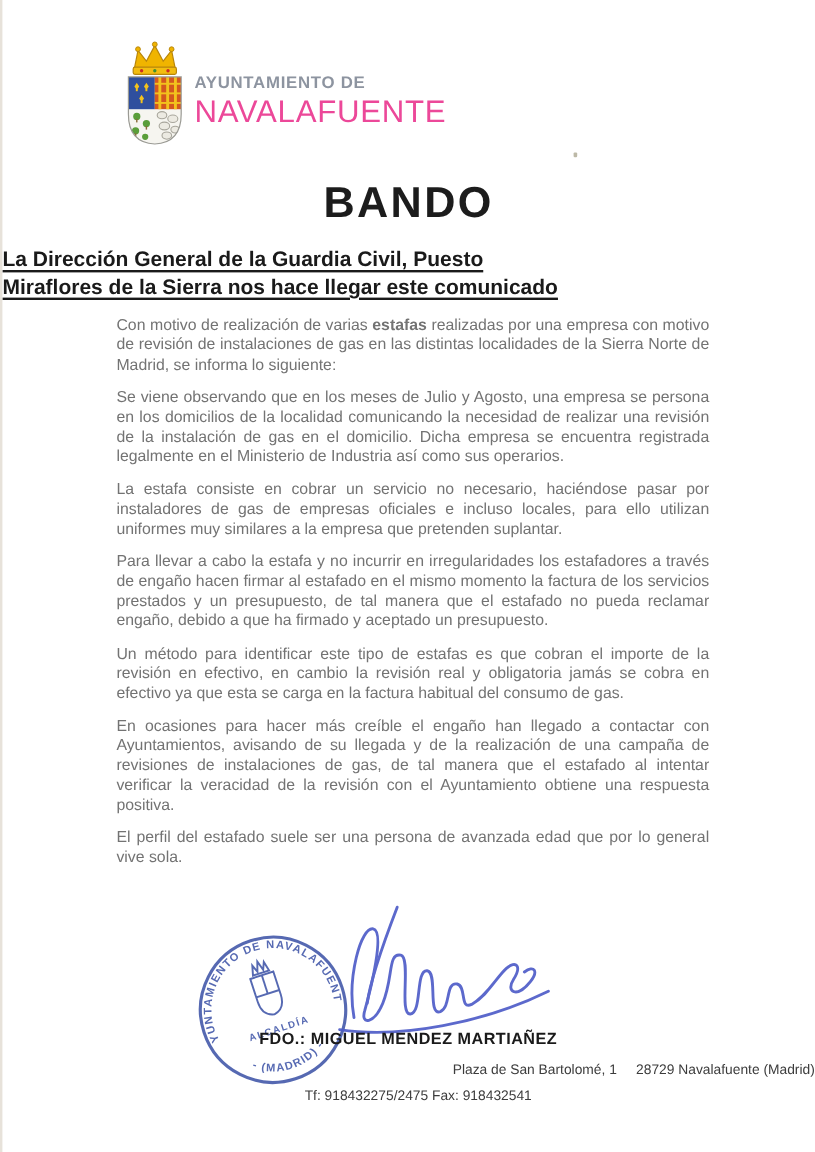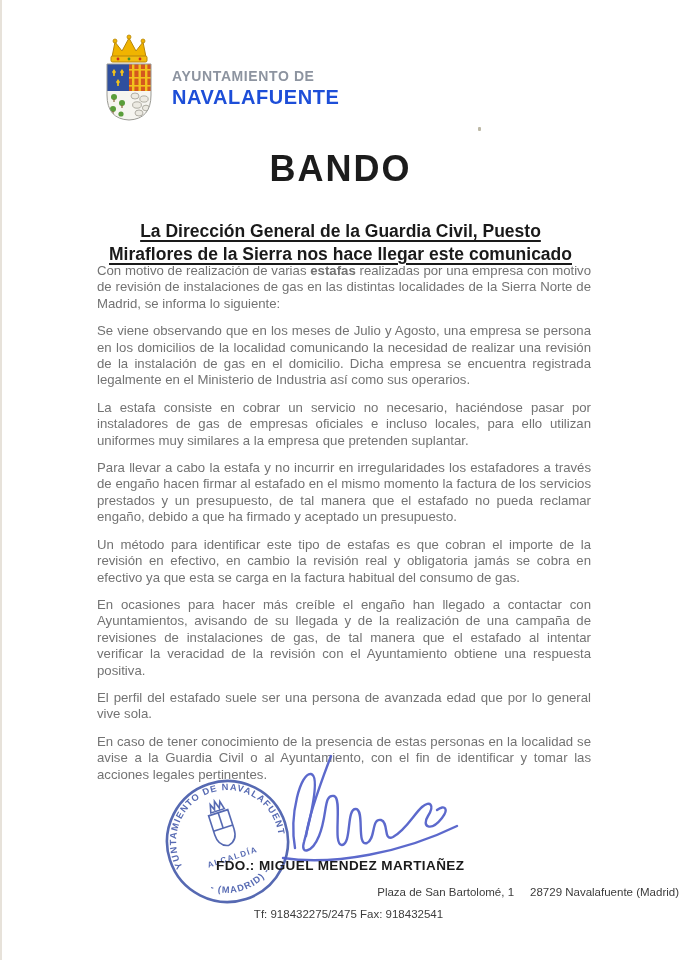--- a/index.html
+++ b/index.html
@@ -8,30 +8,30 @@
     position:relative;
     width:679px; height:960px;
     background:#ffffff;
     font-family:"Liberation Sans", sans-serif;
     color:#222;
     overflow:hidden;
     border-left:2px solid #e7e2da;
   }
 
   
-  .letterhead { position:absolute; top:33px; left:100px; display:flex; align-items:flex-end; gap:16px; }
+  .letterhead { position:absolute; top:33px; left:100px; display:flex; align-items:flex-end; gap:6px; }
   .crest { width:54px; height:88px; display:block; }
   .org-block { padding-bottom:12px; }
   .org-line1 { font-size:14px; color:#8d94a0; letter-spacing:0.6px; font-weight:bold; }
-  .org-line2 { font-size:20px; color:#1d4ed8; font-weight:bold; letter-spacing:0.6px; margin-top:2px; }
+  .org-line2 { font-size:26px; color:#ec4899; font-weight:normal; letter-spacing:0.6px; margin-top:2px; }
 
   
   .doc-title { position:absolute; top:148px; left:0; width:100%; text-align:center;
     font-size:36px; font-weight:bold; letter-spacing:2px; color:#1c1c1c; }
-  .doc-subtitle { position:absolute; top:220px; left:0; width:100%; text-align:center;
+  .doc-subtitle { position:absolute; top:205px; left:0; width:100%; 
     font-size:17.5px; font-weight:bold; line-height:23px; color:#1a1a1a; }
   .doc-subtitle span { text-decoration:underline; text-decoration-thickness:2px; text-underline-offset:3px; }
 
   
   .doc-body { position:absolute; top:263px; left:95px; width:494px;
     font-size:13.2px; line-height:16.4px; text-align:justify; color:#737373; }
   .doc-body p { margin:0 0 11px 0; }
   .doc-body p.b { font-weight:normal; }
   .inline-b { font-weight:bold; }
 
@@ -134,21 +134,20 @@
   </div>
 
   <div class="doc-body">
     <p><span>Con motivo de realización de varias </span><span class="inline-b">estafas</span><span> realizadas por una empresa con motivo de revisión de instalaciones de gas en las distintas localidades de la Sierra Norte de Madrid, se informa lo siguiente:</span></p>
     <p>Se viene observando que en los meses de Julio y Agosto, una empresa se persona en los domicilios de la localidad comunicando la necesidad de realizar una revisión de la instalación de gas en el domicilio. Dicha empresa se encuentra registrada legalmente en el Ministerio de Industria así como sus operarios.</p>
     <p class="b">La estafa consiste en cobrar un servicio no necesario, haciéndose pasar por instaladores de gas de empresas oficiales e incluso locales, para ello utilizan uniformes muy similares a la empresa que pretenden suplantar.</p>
     <p>Para llevar a cabo la estafa y no incurrir en irregularidades los estafadores a través de engaño hacen firmar al estafado en el mismo momento la factura de los servicios prestados y un presupuesto, de tal manera que el estafado no pueda reclamar engaño, debido a que ha firmado y aceptado un presupuesto.</p>
     <p class="b">Un método para identificar este tipo de estafas es que cobran el importe de la revisión en efectivo, en cambio la revisión real y obligatoria jamás se cobra en efectivo ya que esta se carga en la factura habitual del consumo de gas.</p>
     <p>En ocasiones para hacer más creíble el engaño han llegado a contactar con Ayuntamientos, avisando de su llegada y de la realización de una campaña de revisiones de instalaciones de gas, de tal manera que el estafado al intentar verificar la veracidad de la revisión con el Ayuntamiento obtiene una respuesta positiva.</p>
     <p class="b">El perfil del estafado suele ser una persona de avanzada edad que por lo general vive sola.</p>
-    <p>En caso de tener conocimiento de la presencia de estas personas en la localidad se avise a la Guardia Civil o al Ayuntamiento, con el fin de identificar y tomar las acciones legales pertinentes.</p>
   </div>
 
 
   <svg class="stamp" viewBox="-66 -66 132 132">
     <g transform="rotate(-18)" stroke="#3f55a8" fill="#3f55a8" opacity="0.88">
       <circle cx="0" cy="0" r="60" fill="none" stroke-width="2.6"></circle>
       <defs>
         <path id="arcTop" d="M -50 10 A 51 51 0 1 1 50 10"></path>
         <path id="arcBottom" d="M -34 38 A 51 51 0 0 0 34 38"></path>
       </defs>

